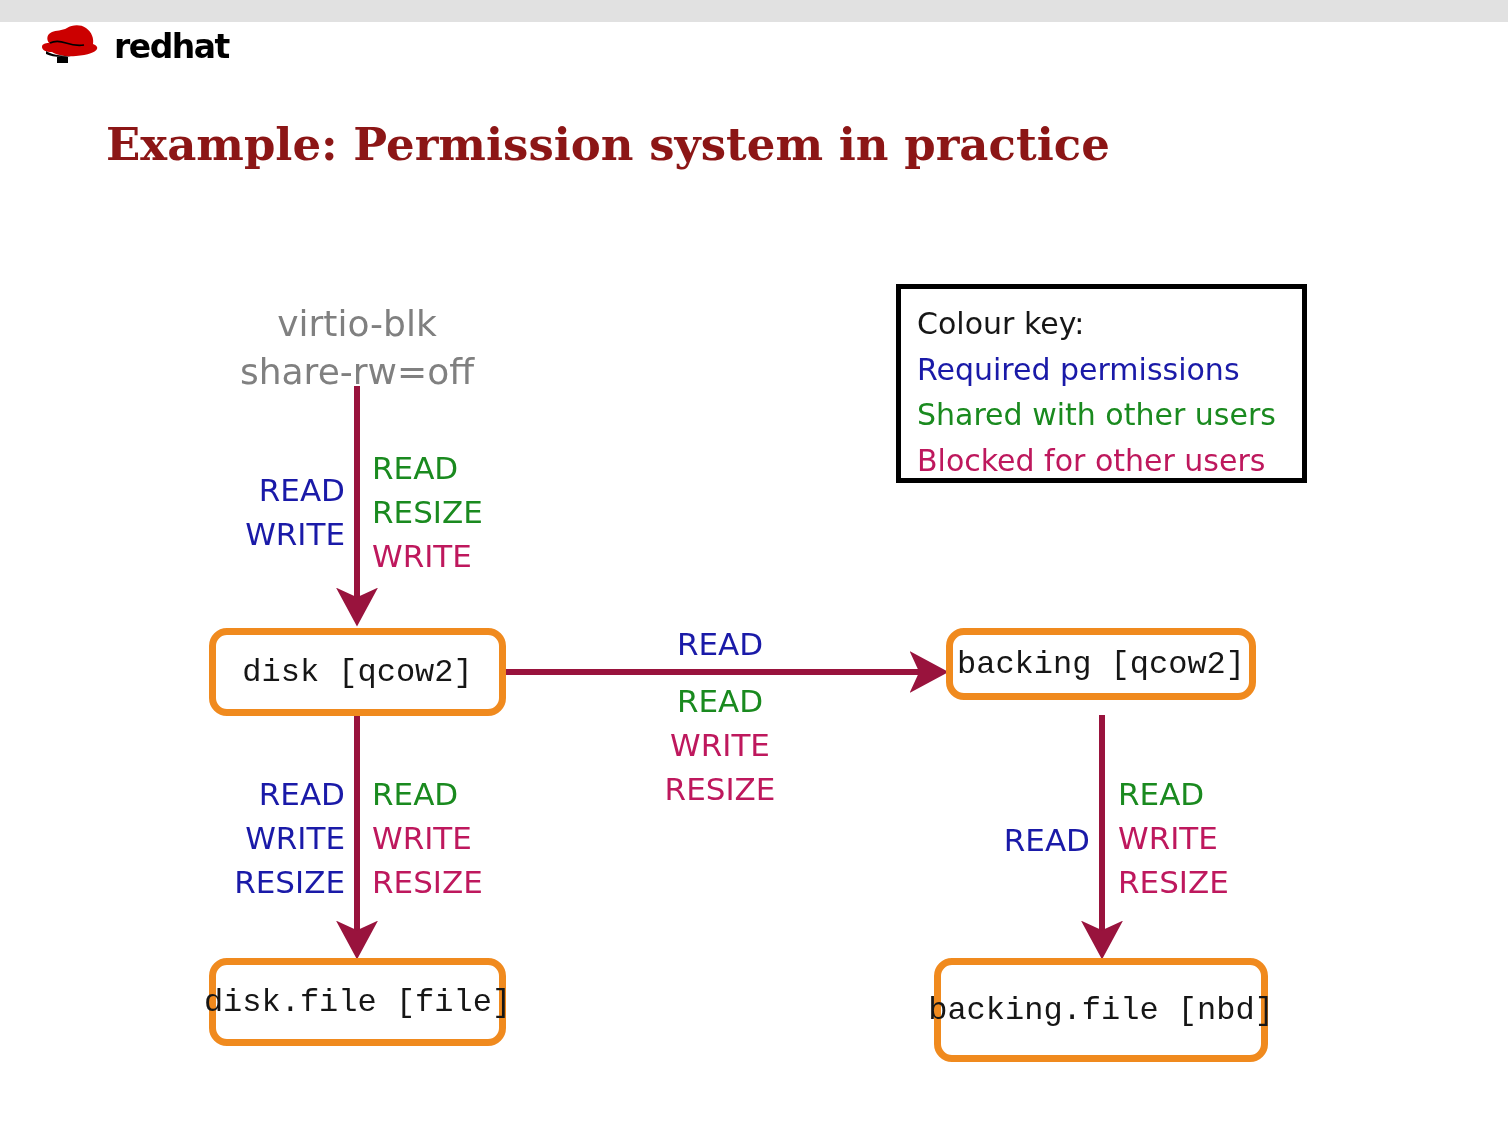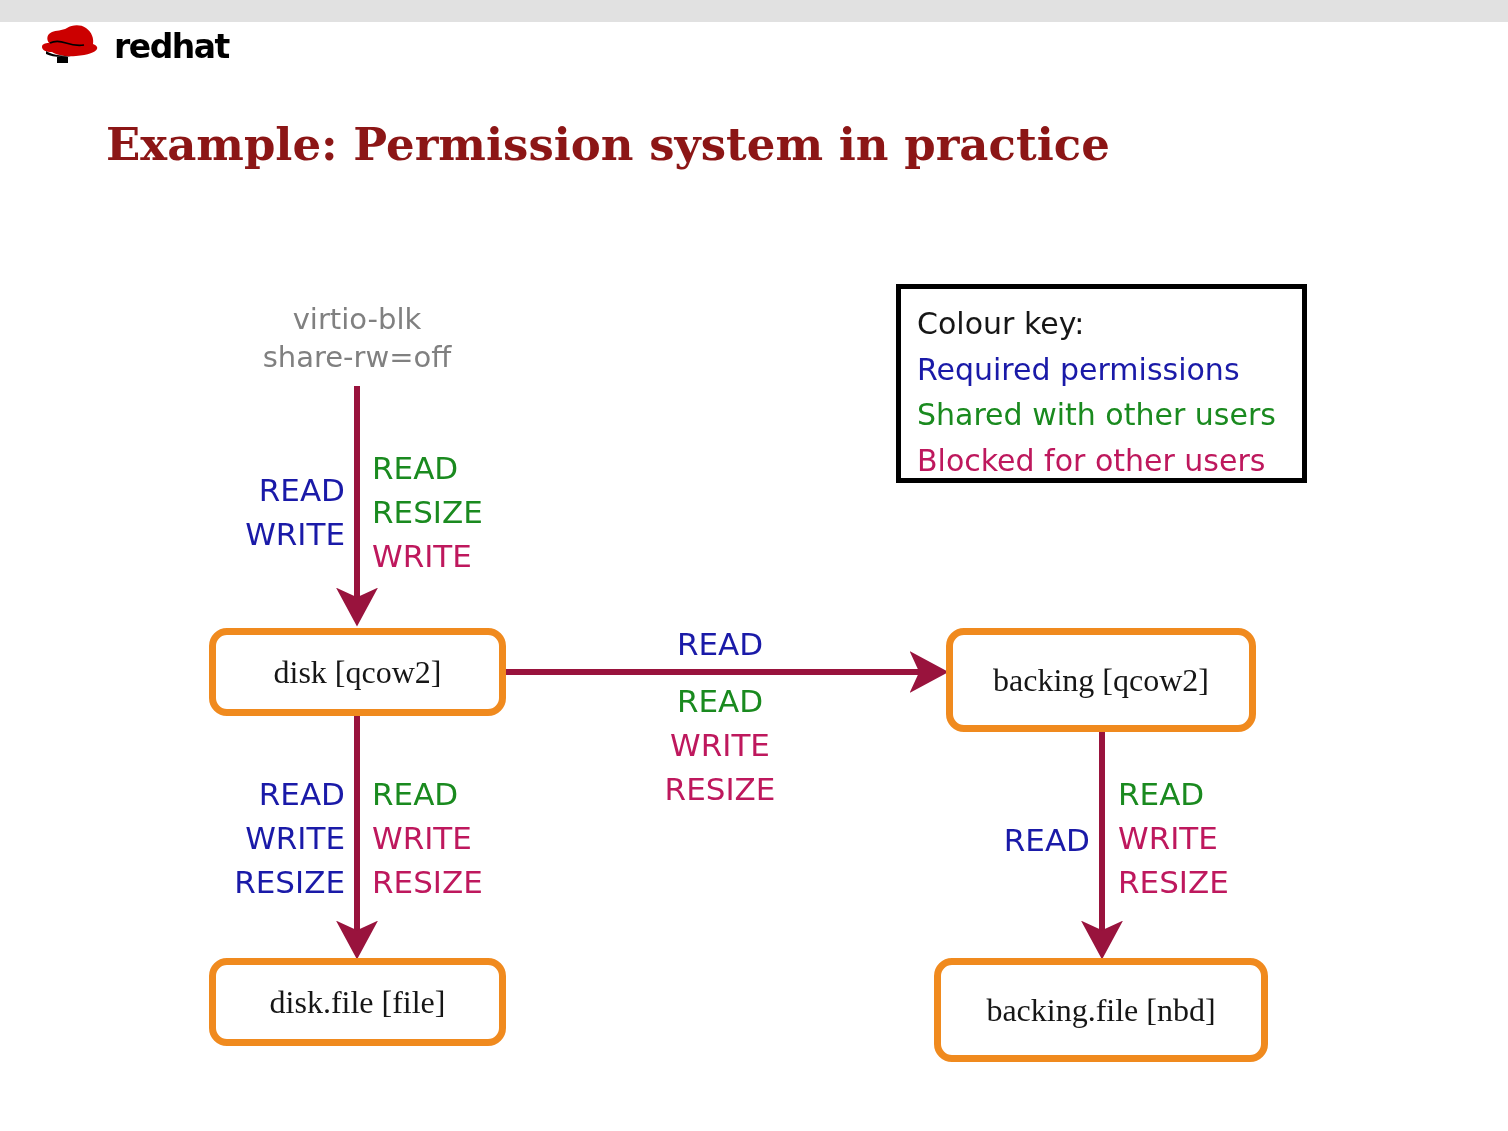--- a/index.html
+++ b/index.html
@@ -66,37 +66,37 @@
     width: 1508px; height: 1131px;
     pointer-events: none;
   }
 
   
   .src-label {
     position: absolute;
     text-align: center;
     color: #808080;
     font-family: "DejaVu Sans", sans-serif;
-    font-size: 29px;
+    font-size: 36px;
     line-height: 1.32;
     white-space: nowrap;
   }
 
   
   .node {
     position: absolute;
     box-sizing: border-box;
     border: 7px solid #f08a1e;
     border-radius: 18px;
     background: #ffffff;
     display: flex;
     align-items: center;
     justify-content: center;
     color: #161616;
-    font-family: Liberation Serif, serif;
+    font-family: Liberation Mono, monospace;
     font-size: 32px;
     white-space: nowrap;
   }
 
   
   .perm-group {
     position: absolute;
     font-family: "DejaVu Sans", sans-serif;
     font-size: 31px;
     line-height: 1.42;
@@ -203,21 +203,21 @@
   <div class="perm-group left-align" style="left:1118px; top:772px; width:200px;">
     <div class="perm-shared">READ</div>
     <div class="perm-blocked">WRITE</div>
     <div class="perm-blocked">RESIZE</div>
   </div>
 
   <div class="node" style="left:209px; top:628px; width:297px; height:88px;">
     <span>disk [qcow2]</span>
   </div>
 
-  <div class="node" style="left:946px; top:628px; width:310px; height:104px;">
+  <div class="node" style="left:946px; top:628px; width:310px; height:72px;">
     <span>backing [qcow2]</span>
   </div>
 
   <div class="node" style="left:209px; top:958px; width:297px; height:88px;">
     <span>disk.file [file]</span>
   </div>
 
   <div class="node" style="left:934px; top:958px; width:334px; height:104px;">
     <span>backing.file [nbd]</span>
   </div>

